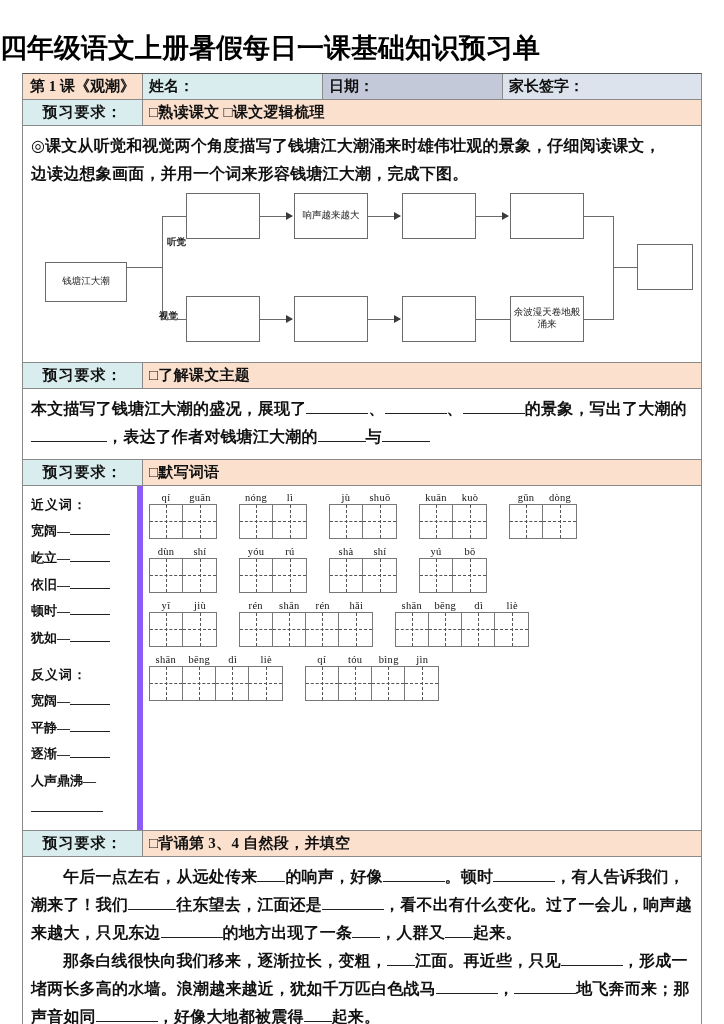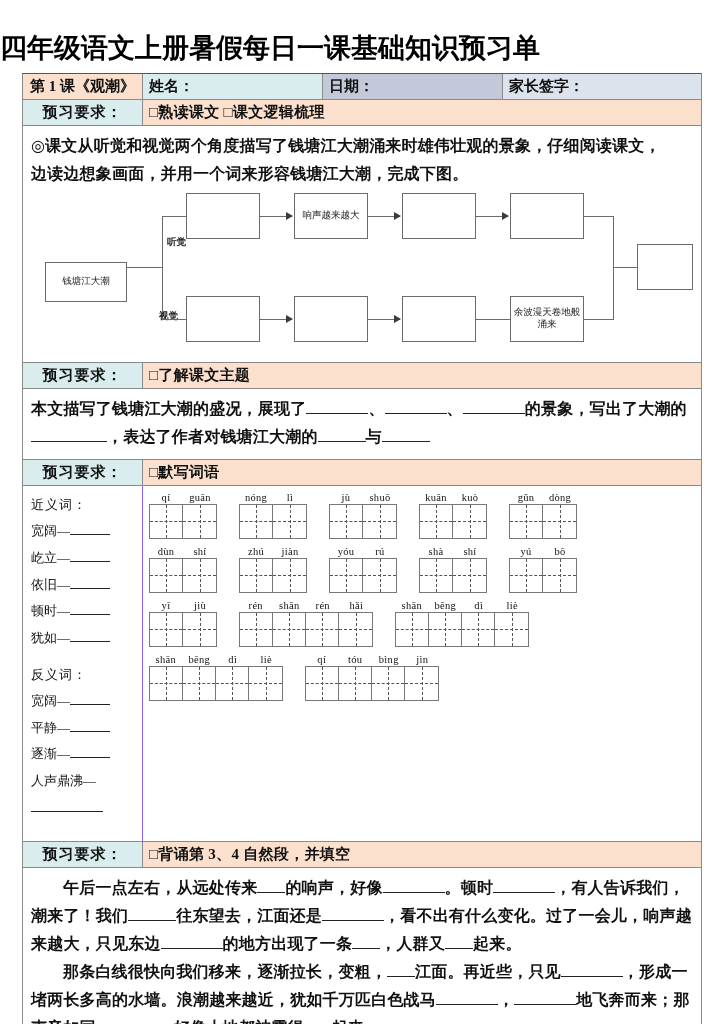--- a/index.html
+++ b/index.html
@@ -166,24 +166,24 @@
   .vocab {
     display: flex;
     width: 100%;
     box-sizing: border-box;
     border-bottom: 1px solid #8a8a8a;
     background: #fff;
   }
   .vocab-left {
     width: 120px;
     box-sizing: border-box;
-    border-right: 1px solid #8b5cf6;
-    padding: 6px 8px 20px 8px;
+    border-right: 6px solid #8b5cf6;
+    padding: 6px 8px 9px 8px;
     font-size: 13px;
-    font-weight: normal;
+    font-weight: bold;
     line-height: 2.05;
   }
   .vocab-left .grp-title { letter-spacing: 1px; }
   .vline { display: inline-block; border-bottom: 1.3px solid #222; width: 40px; }
   .vline-wide { display: inline-block; border-bottom: 1.3px solid #222; width: 72px; }
 
   .vocab-right {
     flex: 1;
     box-sizing: border-box;
     padding: 6px 4px 10px 6px;
@@ -403,30 +403,20 @@
                   <span>dùn</span>
                   <span>shí</span>
                 </div>
                 <div class="tzg">
                   <div class="tzg-cell"></div>
                   <div class="tzg-cell"></div>
                 </div>
               </div>
               <div class="grid-group">
                 <div class="py-row">
-                  <span>zhú</span>
-                  <span>jiàn</span>
-                </div>
-                <div class="tzg">
-                  <div class="tzg-cell"></div>
-                  <div class="tzg-cell"></div>
-                </div>
-              </div>
-              <div class="grid-group">
-                <div class="py-row">
                   <span>yóu</span>
                   <span>rú</span>
                 </div>
                 <div class="tzg">
                   <div class="tzg-cell"></div>
                   <div class="tzg-cell"></div>
                 </div>
               </div>
               <div class="grid-group">
                 <div class="py-row">

